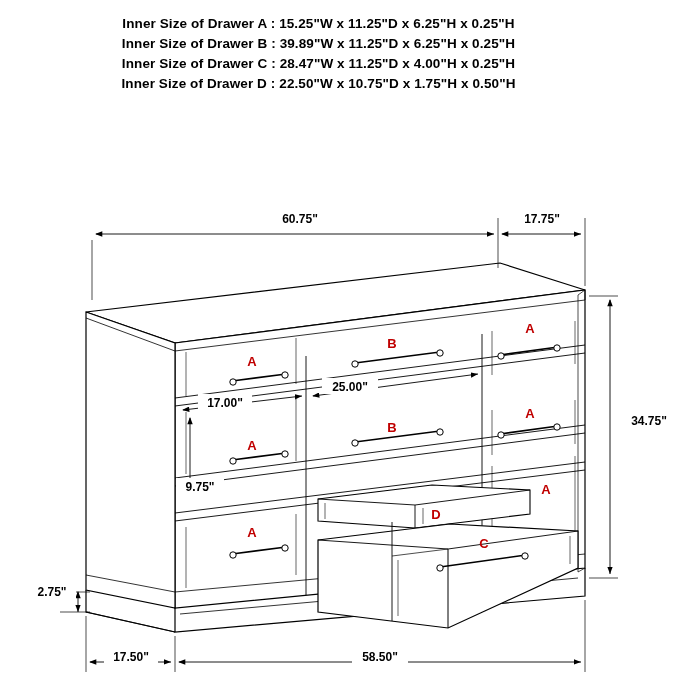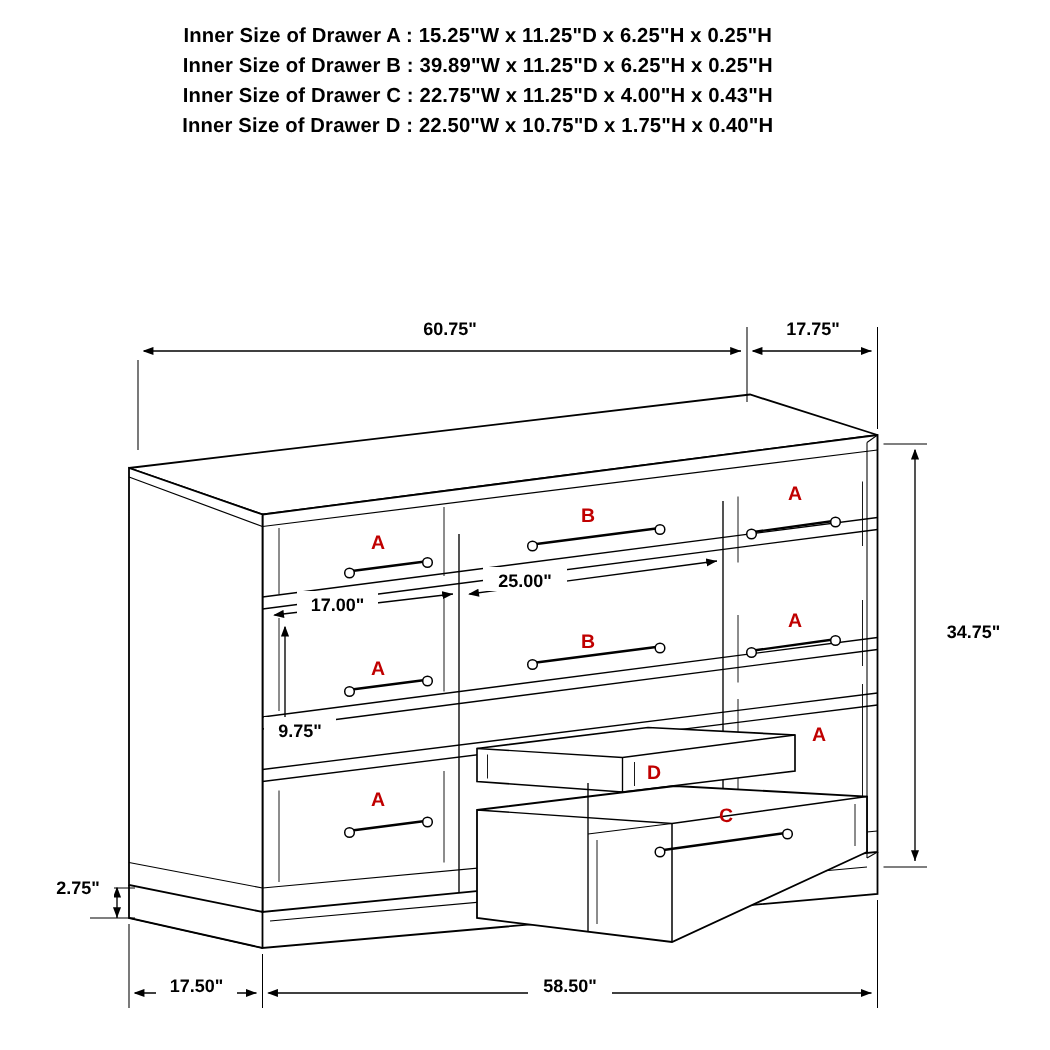--- a/index.html
+++ b/index.html
@@ -39,22 +39,22 @@
   }
 </style>
 </head>
 <body>
 
 <div id="stage">
 
   <div class="spec-list">
     <div class="spec-line">Inner Size of Drawer A : 15.25"W x 11.25"D x 6.25"H x 0.25"H</div>
     <div class="spec-line">Inner Size of Drawer B : 39.89"W x 11.25"D x 6.25"H x 0.25"H</div>
-    <div class="spec-line">Inner Size of Drawer C : 22.75"W x 11.25"D x 4.00"H x 0.43"H</div>
-    <div class="spec-line">Inner Size of Drawer  D : 22.50"W x 10.75"D x 1.75"H x 0.40"H</div>
+    <div class="spec-line">Inner Size of Drawer C : 28.47"W x 11.25"D x 4.00"H x 0.25"H</div>
+    <div class="spec-line">Inner Size of Drawer  D : 22.50"W x 10.75"D x 1.75"H x 0.50"H</div>
   </div>
 
   <svg width="700" height="700" viewBox="0 0 700 700">
     <defs>
       <marker id="ar" markerWidth="9" markerHeight="9" refX="8" refY="3" orient="auto">
         <path d="M0,0 L8,3 L0,6 z" fill="#000"></path>
       </marker>
       <marker id="arS" markerWidth="9" markerHeight="9" refX="1" refY="3" orient="auto">
         <path d="M8,0 L0,3 L8,6 z" fill="#000"></path>
       </marker>

